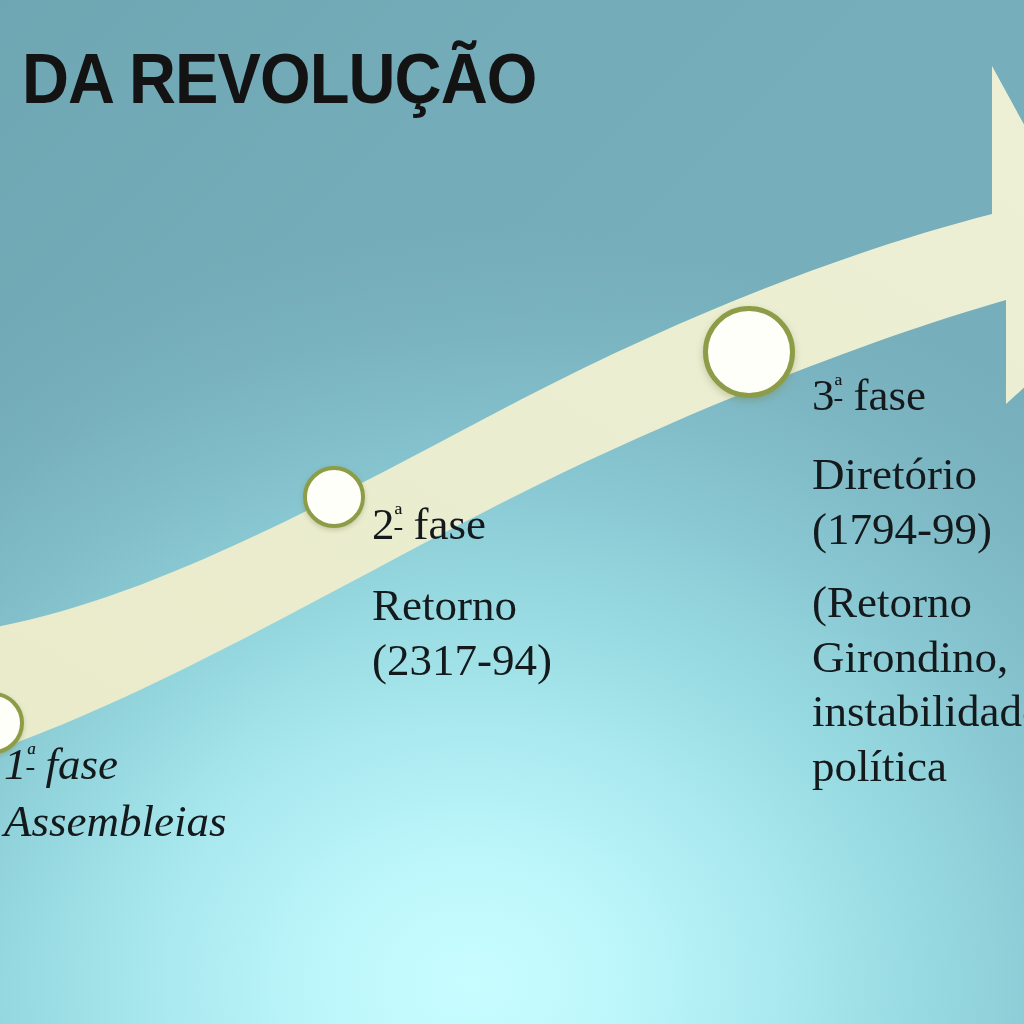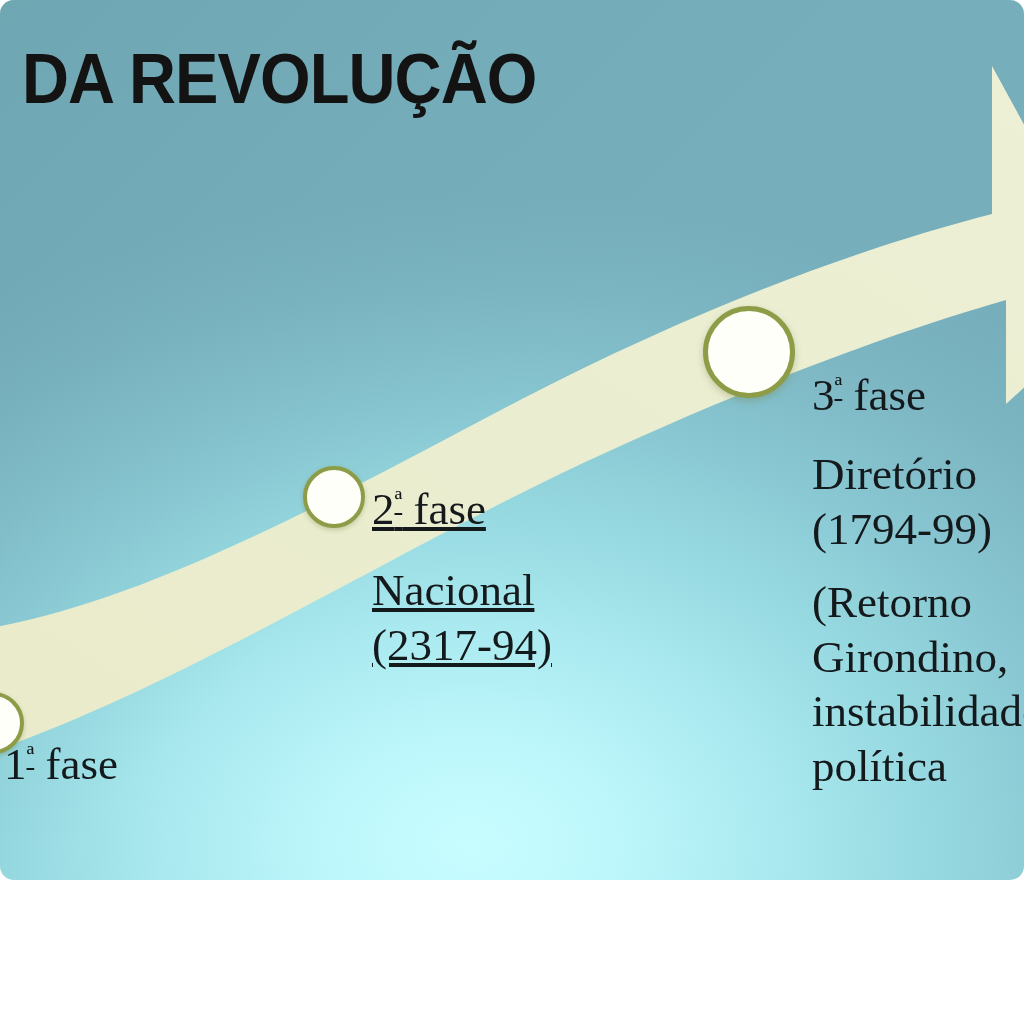--- a/index.html
+++ b/index.html
@@ -3,34 +3,33 @@
 <meta charset="utf-8">
 <style>
   html, body {
     margin: 0;
     padding: 0;
     background: #ffffff;
   }
   #slide {
     position: relative;
     width: 1024px;
-    height: 880px;
+    height: 1024px;
     overflow: hidden;
     font-family: "Liberation Serif", serif;
     
     background:
       radial-gradient(ellipse 88% 74% at 46% 96%,
           #c8fdff 0%,
           #bdf7fb 16%,
           #a9e9ef 34%,
           #96d8e0 52%,
           #86c4cf 70%,
           #7cb6c2 85%,
           #76aebb 100%);
-    border-radius: 14px;
   }
   
   #slide::before {
     content: "";
     position: absolute;
     inset: 0;
     background:
       linear-gradient(135deg, rgba(104,160,172,0.55) 0%,
                               rgba(104,160,172,0.18) 26%,
                               rgba(104,160,172,0.00) 48%);
@@ -106,22 +105,22 @@
     text-underline-offset: 0.1em;
   }
   .phase .body-line {
     font-size: 45px;
     margin: 0;
   }
   .phase .gap {
     height: 18px;
   }
 
-  #phase1 { left: 4px;   top: 737px; }
-  #phase2 { left: 372px; top: 482px; text-decoration: underline; }
+  #phase1 { left: 4px;   top: 737px; font-style: italic; }
+  #phase2 { left: 372px; top: 497px; }
   #phase3 { left: 812px; top: 368px; }
 
   #phase1 .head { margin-bottom: 2px; }
   #phase2 .head { margin-bottom: 26px; }
   #phase3 .head { margin-bottom: 24px; }
 </style>
 </head>
 <body>
 
 <div id="slide">
@@ -148,26 +147,27 @@
   </svg>
 
   <div id="title">DA REVOLUÇÃO</div>
 
   <div class="marker" id="marker1"></div>
   <div class="marker" id="marker2"></div>
   <div class="marker" id="marker3"></div>
 
   <div class="phase" id="phase1">
     <div class="head"><span>1</span><span class="sup">ª</span><span> fase</span></div>
+    <div class="body-line">Assembleias</div>
     <div class="gap"></div>
   </div>
 
   <div class="phase" id="phase2">
     <div class="head"><span>2</span><span class="sup">ª</span><span> fase</span></div>
-    <div class="body-line">Nacional</div>
+    <div class="body-line">Retorno</div>
     <div class="body-line">(2317-94)</div>
     <div class="gap"></div>
   </div>
 
   <div class="phase" id="phase3">
     <div class="head"><span>3</span><span class="sup">ª</span><span> fase</span></div>
     <div class="body-line">Diretório</div>
     <div class="body-line">(1794-99)</div>
     <div class="gap"></div>
     <div class="body-line">(Retorno</div>

